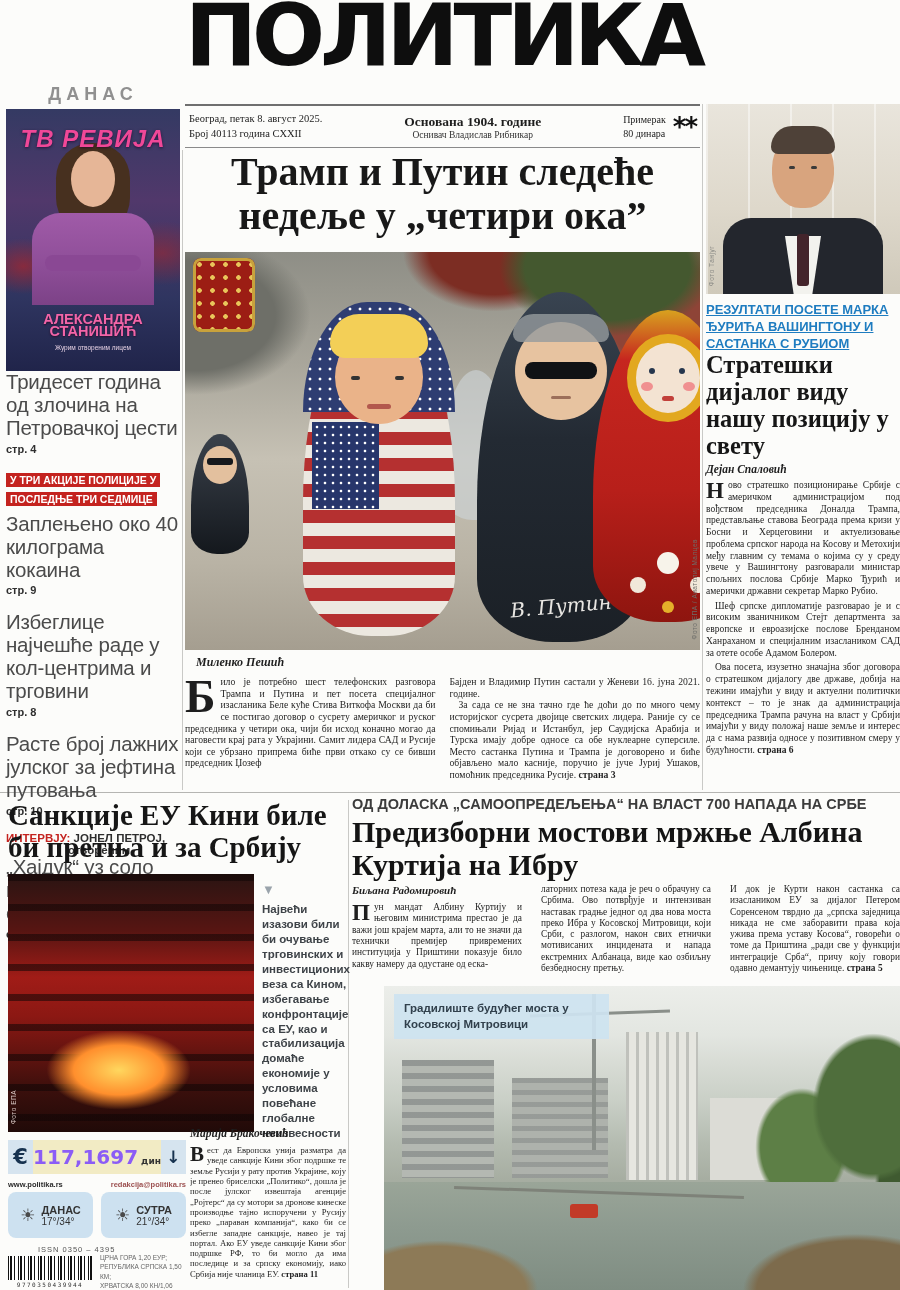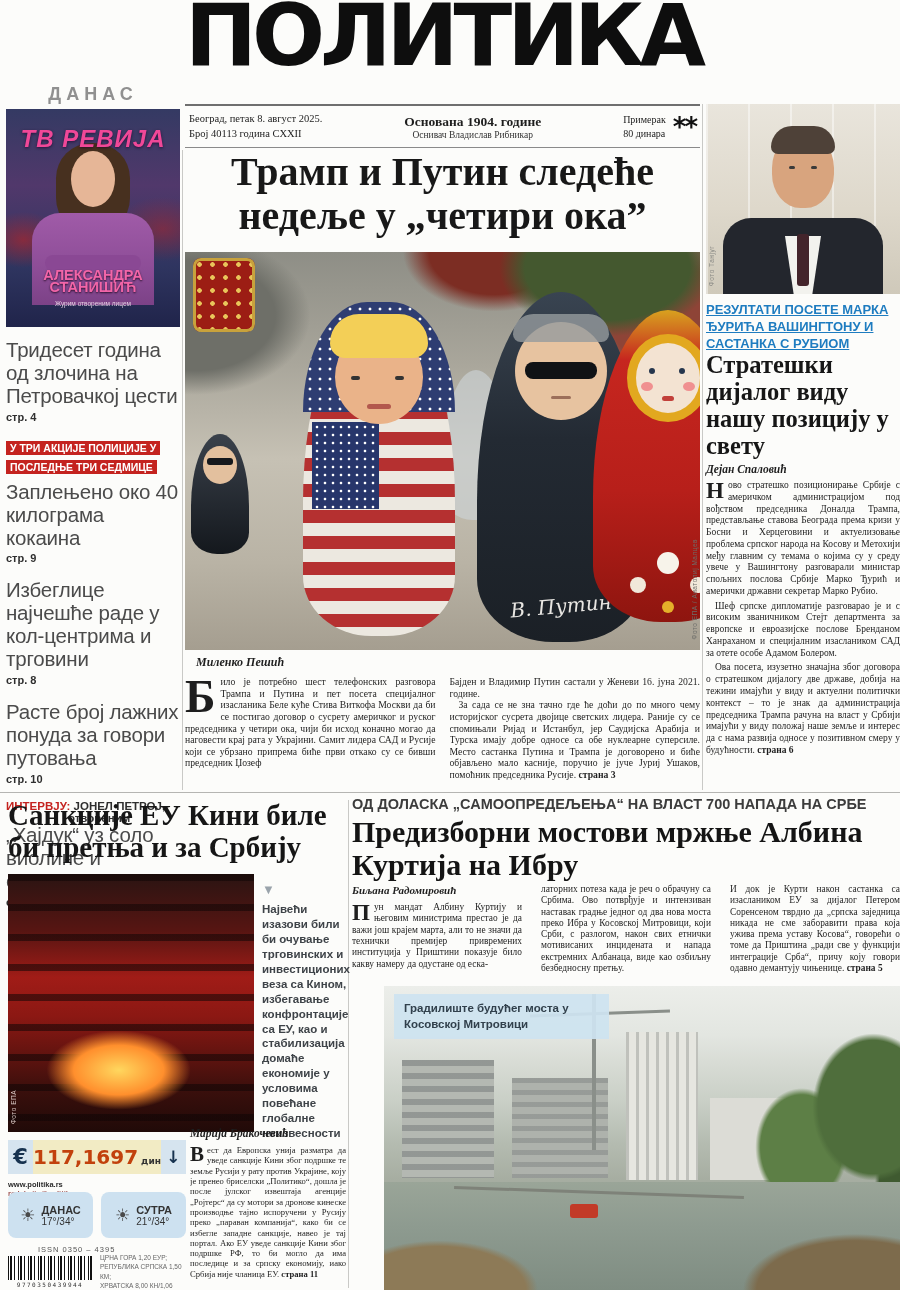--- a/index.html
+++ b/index.html
@@ -17,21 +17,21 @@
   .dl-center .f1{font-weight:bold;font-size:13.5px;}
   .dl-center .f2{font-size:9.5px;color:#333;}
   .dl-right{display:flex;align-items:center;gap:7px;}
   .copy{font-size:10px;line-height:1.35;color:#222;}
   .stars{font-family:"DejaVu Sans",sans-serif;font-weight:bold;font-size:26px;letter-spacing:-2px;color:#111;}
   .vrule{position:absolute;width:1px;background:#c9c9c6;}
   .hrule{position:absolute;height:1px;background:#b5b5b2;}
   
   .sidebar{position:absolute;left:6px;top:84px;width:174px;font-family:"Liberation Sans",sans-serif;}
   .danas{font-weight:bold;font-size:18px;letter-spacing:5px;color:#909090;text-align:center;margin-bottom:4px;}
-  .cover{position:relative;height:218px;overflow:hidden;margin-bottom:12px;
+  .cover{position:relative;height:262px;overflow:hidden;
       background:
         radial-gradient(60px 40px at 10% 60%, rgba(176,37,42,.65), transparent 70%),
         radial-gradient(70px 46px at 90% 55%, rgba(176,37,42,.5), transparent 70%),
         linear-gradient(180deg,#343a63 0%,#51386b 35%,#2f3560 72%,#20244a 100%);}
   .cov-title{position:absolute;top:16px;left:0;right:0;text-align:center;
       font-style:italic;font-weight:900;font-size:24px;letter-spacing:1px;color:#f04898;
       text-shadow:0 1px 3px rgba(30,0,40,.7);}
   .cv-hair{position:absolute;left:50%;top:34px;transform:translateX(-50%);width:74px;height:92px;
       border-radius:38px 38px 40px 40px;background:#47301f;}
   .cv-face{position:absolute;left:50%;top:42px;transform:translateX(-50%);width:44px;height:56px;
@@ -138,26 +138,26 @@
         radial-gradient(100px 55px at 45% 76%, #ffd75e, #ff8f2d 45%, rgba(120,20,10,0) 72%),
         repeating-linear-gradient(180deg, rgba(15,5,5,.55) 0 7px, rgba(0,0,0,0) 7px 30px),
         linear-gradient(180deg,#2a1412 0%,#571512 22%,#a01c17 40%,#8c1813 55%,#3a0f0c 84%,#200a08 100%);}
   .c-cap{position:absolute;left:262px;top:882px;width:86px;font-family:"Liberation Sans",sans-serif;}
   .cap-tri{color:#9aa3ab;font-size:13px;margin-bottom:5px;}
   .cap-tx{font-weight:bold;font-size:11.5px;line-height:1.3;color:#3e4348;}
   .euro{position:absolute;left:8px;top:1140px;width:178px;height:34px;display:flex;font-family:"DejaVu Sans",sans-serif;}
   .e-sym{width:30px;display:flex;align-items:center;justify-content:center;background:#d6e4ef;
       font-weight:bold;font-size:21px;color:#17324f;}
   .e-mid{flex:1;display:flex;align-items:center;justify-content:center;gap:3px;background:#f2ebc4;}
-  .e-val{font-weight:bold;font-size:20px;color:#c2410c;}
+  .e-val{font-weight:bold;font-size:20px;color:#8b5cf6;}
   .e-unit{font-weight:bold;font-size:9px;color:#333;margin-top:8px;}
   .e-arr{width:30px;display:flex;align-items:center;justify-content:center;background:#d6e4ef;
       font-weight:bold;font-size:17px;color:#17324f;}
   .links{position:absolute;left:8px;top:1180px;width:178px;display:flex;justify-content:space-between;
-      font-family:"Liberation Sans",sans-serif;font-weight:bold;font-size:7.5px;flex-direction:column;}
+      font-family:"Liberation Sans",sans-serif;font-weight:bold;font-size:7.5px;}
   .l1{color:#2b2b2b;}.l2{color:#9c5050;}
   .weather{position:absolute;left:8px;top:1192px;width:178px;display:flex;gap:8px;font-family:"Liberation Sans",sans-serif;}
   .chip{flex:1;height:46px;border-radius:8px;background:#cde1f0;display:flex;align-items:center;justify-content:center;gap:6px;}
   .sun{font-size:17px;color:#4a4a4a;}
   .wlbl{font-weight:bold;font-size:11px;color:#333;}
   .wtmp{font-size:10px;color:#333;}
   .issn{position:absolute;left:10px;top:1245px;font-family:"Liberation Sans",sans-serif;font-size:7.5px;letter-spacing:1px;color:#555;padding-left:28px;}
   .barcode{position:absolute;left:8px;top:1256px;width:84px;height:24px;
       background:repeating-linear-gradient(90deg,#111 0 1px,#fff 1px 2px,#111 2px 4px,#fff 4px 6px,#111 6px 7px,#fff 7px 10px);}
   .bdig{position:absolute;left:8px;top:1281px;width:84px;text-align:center;
@@ -249,21 +249,21 @@
     <div class="sb-item">
       <div class="kickwrap"><span class="sb-kick">У ТРИ АКЦИЈЕ ПОЛИЦИЈЕ У ПОСЛЕДЊЕ ТРИ СЕДМИЦЕ</span></div>
       <div class="sb-h">Заплењено око 40 килограма кокаина</div>
       <div class="sb-page">стр. 9</div>
     </div>
     <div class="sb-item">
       <div class="sb-h">Избеглице најчешће раде у кол-центрима и трговини</div>
       <div class="sb-page">стр. 8</div>
     </div>
     <div class="sb-item">
-      <div class="sb-h">Расте број лажних понуда за говори путовања</div>
+      <div class="sb-h">Расте број лажних јулског за јефтина путовања</div>
       <div class="sb-page">стр. 10</div>
     </div>
     <div class="sb-item">
       <div class="sb-int">
         <span class="red">ИНТЕРВЈУ:</span>
         <span>ЈОНЕЛ ПЕТРОЈ,</span>
       </div>
       <div class="sb-int-role">отвореним</div>
       <div class="sb-h">„Хајдук“ уз соло виолине и оркестар</div>
       <div class="sb-page">стр. 13</div>

